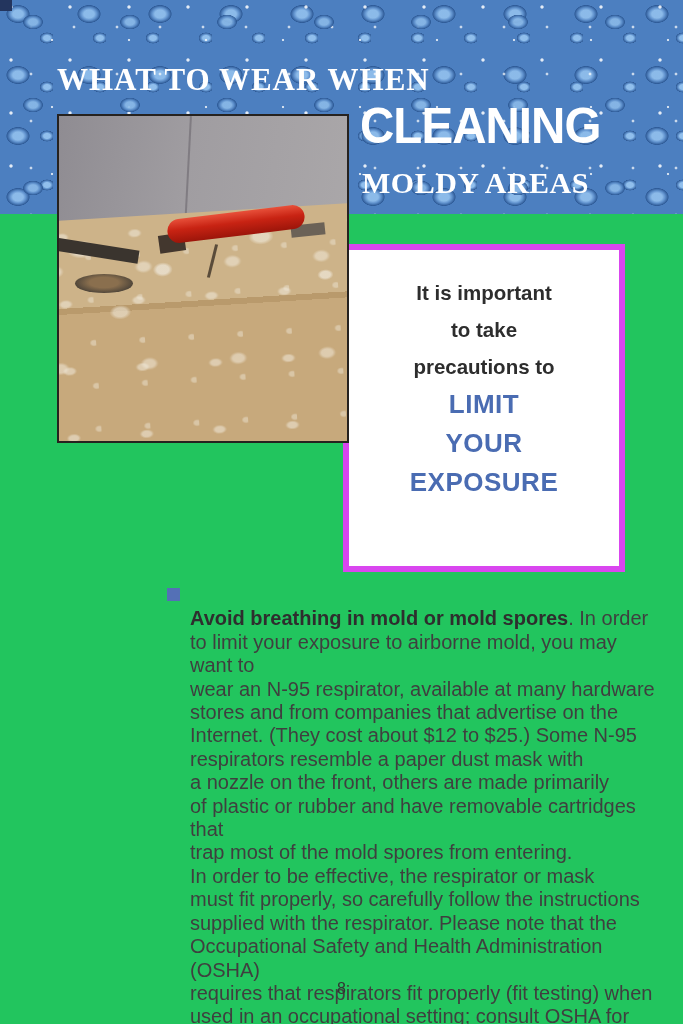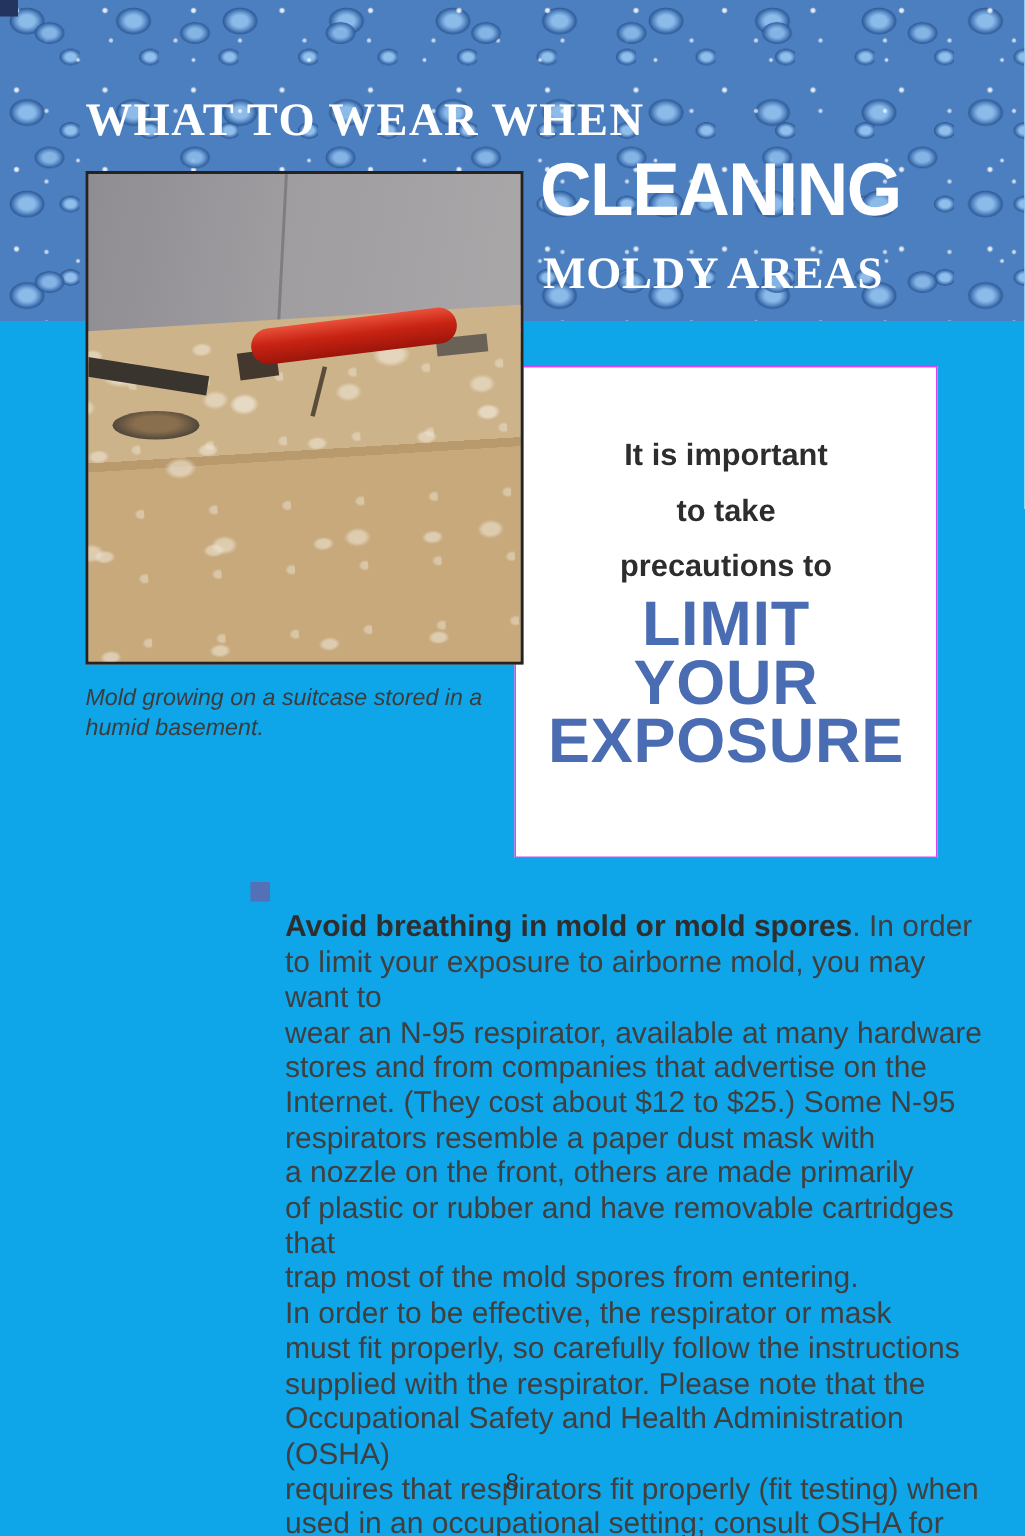--- a/index.html
+++ b/index.html
@@ -1,19 +1,19 @@
 <!DOCTYPE html>
 <html><head>
 <meta charset="utf-8">
 <style>
   * { margin:0; padding:0; box-sizing:border-box; }
   html,body { background:#ffffff; }
   .page {
     position:relative; width:683px; height:1024px;
-    background:#0ea5e9; overflow:hidden;
+    background:#22c55e; overflow:hidden;
     font-family:"Liberation Sans", sans-serif;
   }
 
   
   .hero {
     position:absolute; left:0; top:0; width:683px; height:214px;
     background-color:#4c7fc0;
     background-image:
       radial-gradient(circle 2.2px at 11px 7px,  rgba(255,255,255,.85) 0 1.1px, rgba(255,255,255,0) 2.2px),
       radial-gradient(circle 1.6px at 31px 27px, rgba(255,255,255,.7) 0 .9px,  rgba(255,255,255,0) 1.8px),
@@ -113,29 +113,29 @@
 
   .photo-caption {
     position:absolute; left:57px; top:456px; width:290px; z-index:2;
     font-style:italic; font-size:15.5px; line-height:20px; color:#3c3c3c;
     white-space:pre-line;
   }
 
   
   .callout {
     position:absolute; left:343px; top:244px; width:282px; height:328px;
-    border:1px solid #d946ef; background:#ffffff; z-index:1;
-    text-align:center; padding-top:40px;
+    border:6px solid #d946ef; background:#ffffff; z-index:1;
+    text-align:center; padding-top:24px;
   }
   .callout-top, .callout-bottom {
     font-weight:bold; font-size:20.5px; line-height:37px; color:#2d2d2d;
     white-space:pre-line;
   }
   .callout-em {
-    font-weight:bold; font-size:42px; line-height:39px; color:#4a6cb2;
+    font-weight:bold; font-size:26px; line-height:39px; color:#4a6cb2;
     letter-spacing:.5px; white-space:pre-line;
   }
 
   
   .body-block {
     position:absolute; left:167px; top:584px; width:492px;
     padding-left:23px; z-index:2;
     font-size:20px; line-height:23.4px; color:#3f3f3f;
     white-space:pre-line;
   }
@@ -167,22 +167,20 @@
     <div class="photo-wall-crack"></div>
     <div class="photo-case"></div>
     <div class="photo-latch-bar"></div>
     <div class="photo-latch-oval"></div>
     <div class="photo-handle-foot-left"></div>
     <div class="photo-handle-foot-right"></div>
     <div class="photo-strap"></div>
     <div class="photo-handle"></div>
   </div>
 
-  <p class="photo-caption">Mold growing on a suitcase stored in a
-humid basement.</p>
 
   <aside class="callout">
     <div class="callout-top">It is important
 to take
 precautions to</div>
     <div class="callout-em">LIMIT
 YOUR
 EXPOSURE</div>
   </aside>
 

